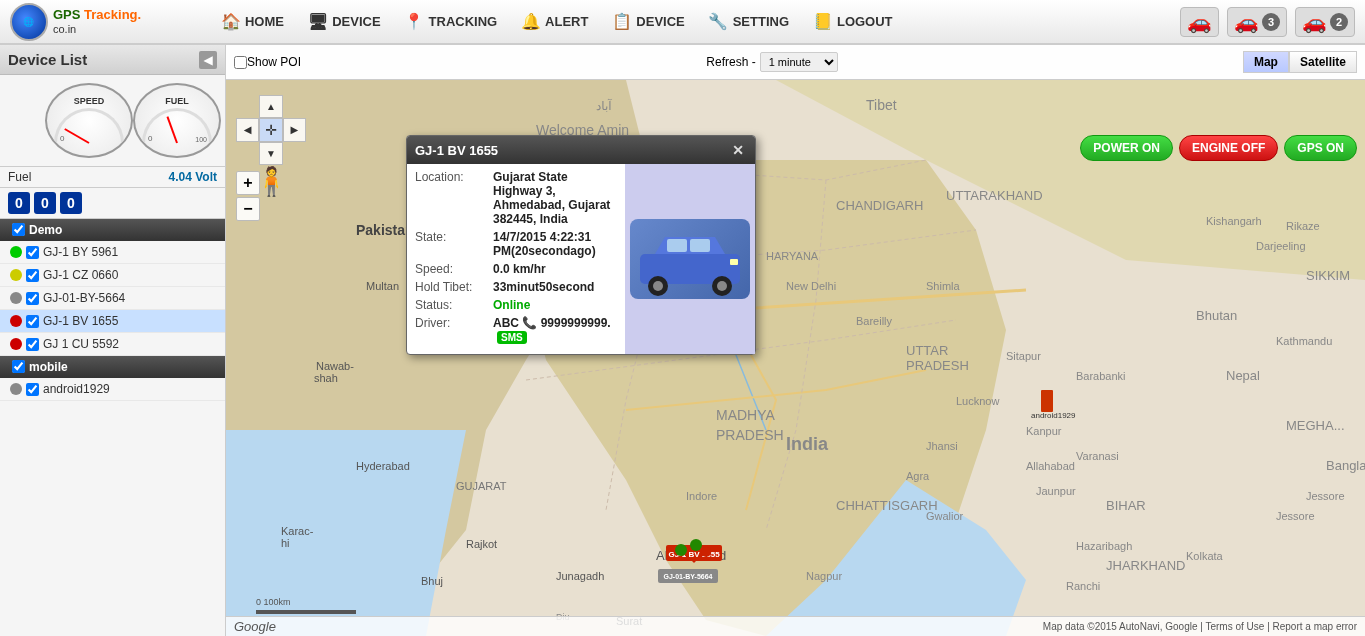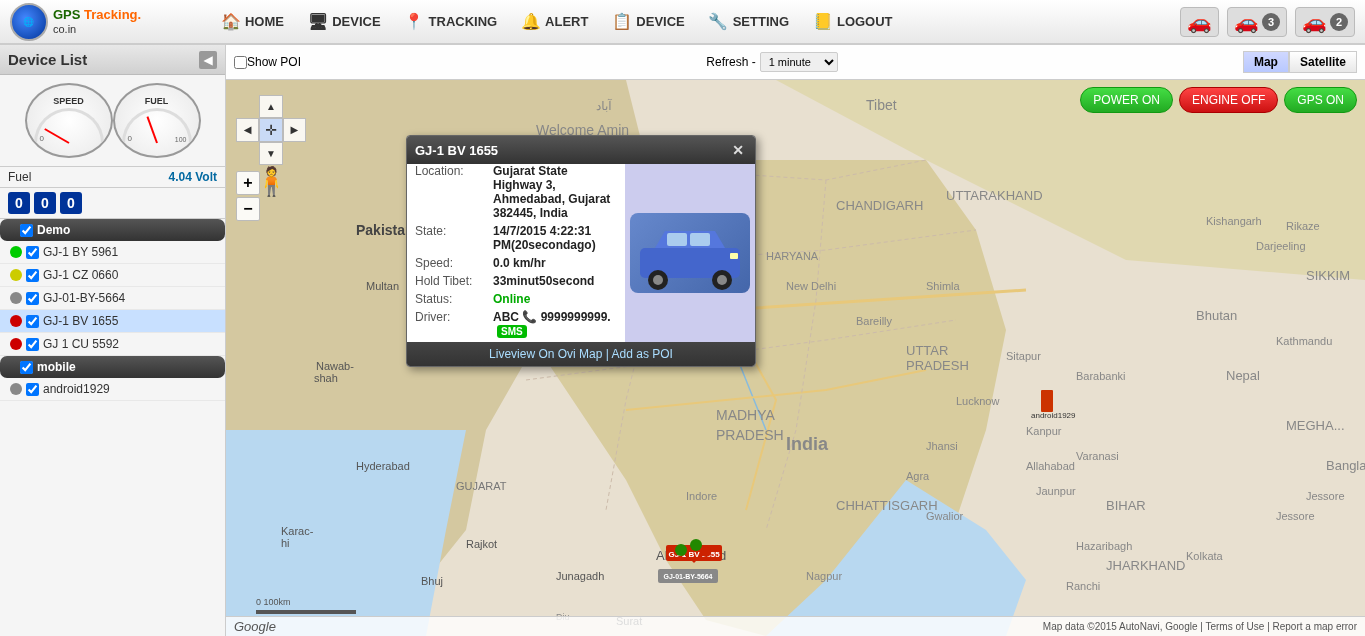--- a/index.html
+++ b/index.html
@@ -95,22 +95,22 @@
     }
     #sidebar-title { font-weight: bold; font-size: 15px; color: #333; }
     #sidebar-collapse-btn {
       background: #999; color: white; border: none; cursor: pointer;
       width: 18px; height: 18px; border-radius: 2px;
       display: flex; align-items: center; justify-content: center; font-size: 12px;
     }
 
     
     #gauges {
-      display: flex; align-items: center; justify-content: center;
-      padding: 8px 20px;
+      display: flex; align-items: center; justify-content: flex-end;
+      padding: 8px 4px;
       border-bottom: 1px solid #ccc;
       background: #f5f5f5;
     }
     .gauge {
       width: 88px; height: 75px;
       border: 2px solid #999;
       border-radius: 50%;
       background: radial-gradient(circle, #fff, #e8e8e8);
       display: flex; flex-direction: column; align-items: center; justify-content: center;
       position: relative;
@@ -156,26 +156,26 @@
       background: #003399; color: white;
       width: 22px; height: 22px;
       border-radius: 3px;
       display: flex; align-items: center; justify-content: center;
       font-size: 14px; font-weight: bold;
     }
 
     
     #device-list { overflow-y: auto; flex: 1; }
     .group-header {
-      display: flex; align-items: flex-end; gap: 4px;
+      display: flex; align-items: flex-start; gap: 4px;
       background: linear-gradient(to bottom, #555, #333);
       color: white;
-      padding: 4px 20px;
+      padding: 4px 12px;
       cursor: pointer;
-      font-weight: bold; font-size: 12px; border-radius: 7px;
+      font-weight: bold; font-size: 12px;
     }
     .group-checkbox { width: 13px; height: 13px; }
     .device-item {
       display: flex; align-items: center; gap: 4px;
       padding: 4px 10px;
       cursor: pointer;
       font-size: 12px;
       border-bottom: 1px solid #e8e8e8;
     }
     .device-item.selected { background: #c8e0ff; }
@@ -230,22 +230,23 @@
 
     
     #power-btns {
       position: absolute; top: 42px; right: 8px;
       display: flex; gap: 6px; z-index: 10;
     }
     .power-btn {
       padding: 5px 12px;
       border-radius: 15px;
       border: none; cursor: pointer;
-      font-weight: normal; font-size: 12px;
+      font-weight: bold; font-size: 12px;
       color: white;
+      margin-top: 48px;
     }
     .btn-power { background: linear-gradient(to bottom, #44dd44, #22aa22); border: 1px solid #119911; }
     .btn-engine { background: linear-gradient(to bottom, #ff4444, #cc1111); border: 1px solid #aa0000; }
     .btn-gps { background: linear-gradient(to bottom, #44dd44, #22aa22); border: 1px solid #119911; }
 
     
     #map-nav {
       position: absolute; top: 50px; left: 10px; z-index: 10;
     }
     .nav-cross {
@@ -309,21 +310,21 @@
       display: flex; align-items: center; justify-content: space-between;
       border-radius: 3px 3px 0 0;
       font-weight: bold; font-size: 13px;
     }
     #popup-close {
       cursor: pointer; color: #ddd; font-size: 14px;
       width: 18px; height: 18px;
       display: flex; align-items: center; justify-content: center;
     }
     #popup-body { display: flex; }
-    #popup-details { flex: 1; padding: 0 8px; }
+    #popup-details { flex: 1; padding: 6px 8px; }
     .detail-row {
       display: flex; gap: 6px; margin-bottom: 4px; align-items: flex-start;
     }
     .detail-label { color: #555; width: 72px; flex-shrink: 0; }
     .detail-value { color: #222; font-weight: bold; }
     .detail-value.online { color: #00aa00; }
     #popup-image {
       width: 130px;
       background: #cce;
       display: flex; align-items: center; justify-content: center;
@@ -730,20 +731,17 @@
                 <circle cx="92" cy="67" r="5" fill="#888"></circle>
 
                 <rect x="37" y="20" width="20" height="13" rx="2" fill="#aaccee"></rect>
                 <rect x="60" y="20" width="20" height="13" rx="2" fill="#aaccee"></rect>
 
                 <rect x="100" y="40" width="8" height="6" rx="1" fill="#ffffaa"></rect>
               </svg>
             </div>
           </div>
         </div>
-        <div id="popup-footer">
-          <span>Liveview On Ovi Map  |  Add as POI</span>
-        </div>
       </div>
 
     </div>
   </div>
 </div>
 
 </body></html>

